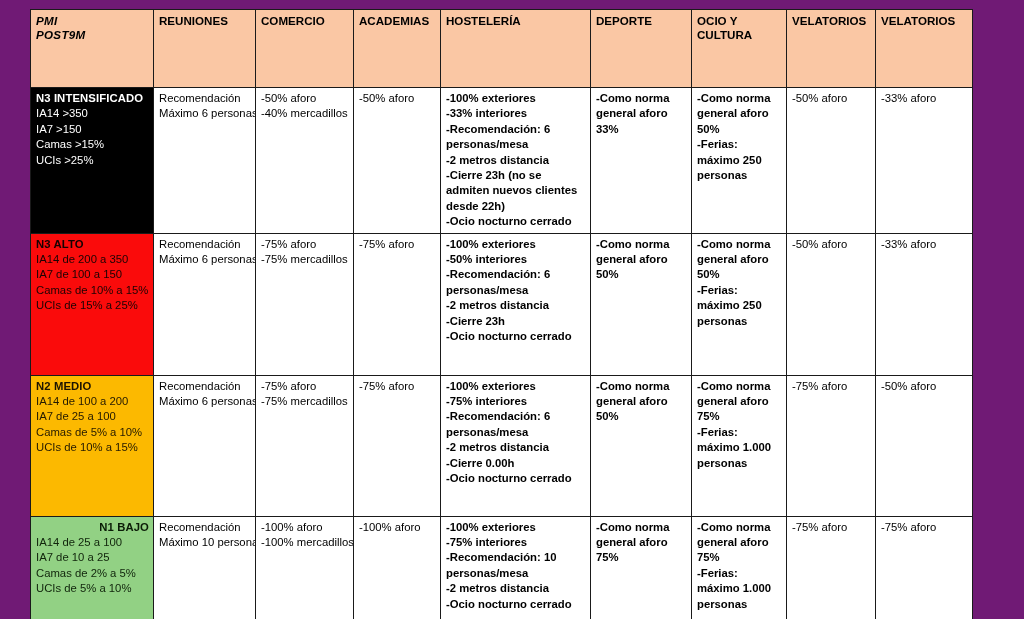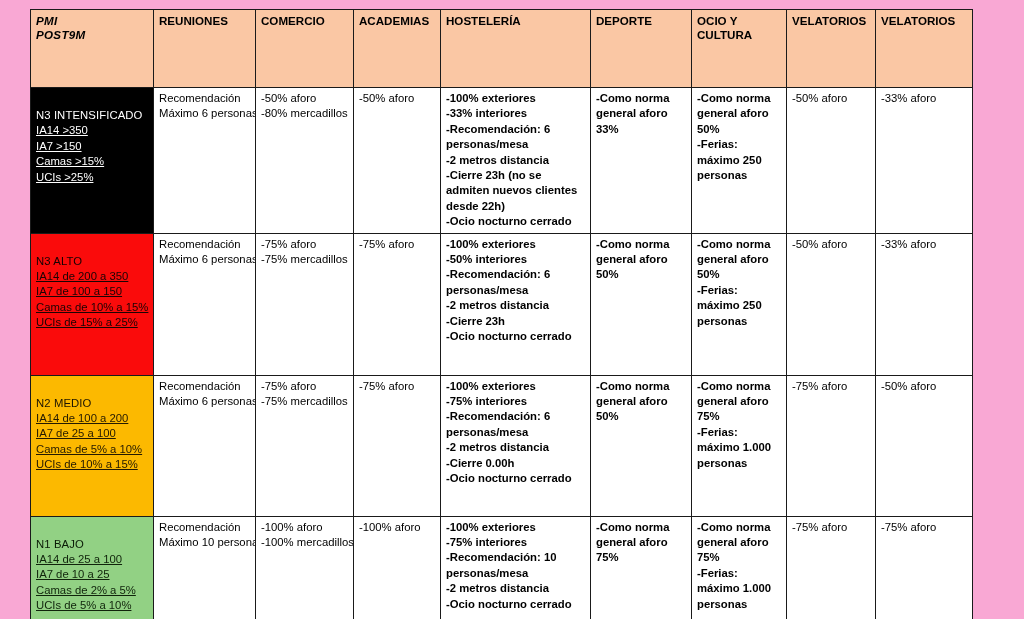--- a/index.html
+++ b/index.html
@@ -12,21 +12,21 @@
     height: 619px;
     font-family: "Liberation Sans", sans-serif;
     color: #000000;
     overflow: hidden;
   }
 
   .sheet {
     position: relative;
     width: 1024px;
     height: 619px;
-    background: #f9a8d4;
+    background: #701a75;
   }
 
   table.pmi-table {
     position: absolute;
     left: 30px;
     top: 9px;
     width: 942px;
     border-collapse: collapse;
     table-layout: fixed;
   }
@@ -74,35 +74,34 @@
 
   
   td.level-cell {
     font-size: 11.3px;
     line-height: 16.4px;
     padding-top: 5px;
     padding-left: 7px;
   }
   td.level-cell .lvl-name {
     display: block;
-    font-weight: normal;
+    font-weight: bold;
     letter-spacing: 0.1px;
-    margin-top: 17px;
-  }
-  td.level-cell .lvl-line { display: block; white-space: nowrap; text-decoration: underline; }
+  }
+  td.level-cell .lvl-line { display: block; white-space: nowrap; }
 
   td.level-cell.lvl-black  { background: #000000; color: #ffffff; }
   td.level-cell.lvl-red    { background: #fa0b0b; color: #1b0404; }
   td.level-cell.lvl-orange { background: #fcb900; color: #241a00; }
   td.level-cell.lvl-green  { background: #92d184; color: #10240b; }
 
   td.level-cell.lvl-black .lvl-name  { color: #ffffff; }
   td.level-cell.lvl-red .lvl-name    { color: #150202; }
   td.level-cell.lvl-orange .lvl-name { color: #1d1500; }
-  td.level-cell.lvl-green .lvl-name  { color: #0b1c07; }
+  td.level-cell.lvl-green .lvl-name  { color: #0b1c07; text-align: right; }
 
   
   td.data-cell { padding-top: 4px; margin-left: 24px; }
   td.data-cell .dline {
     display: block;
     white-space: nowrap;
   }
   td.data-cell .dline.wrap { white-space: normal; font-weight: bold; }
 
   tr.body-row { height: 130px; }
@@ -150,21 +149,21 @@
             <span class="lvl-line">IA7 &gt;150</span>
             <span class="lvl-line">Camas &gt;15%</span>
             <span class="lvl-line">UCIs &gt;25%</span>
           </td>
         <td class="data-cell">
             <span class="dline">Recomendación</span>
             <span class="dline">Máximo 6 personas</span>
           </td>
         <td class="data-cell">
             <span class="dline">-50% aforo</span>
-            <span class="dline">-80% mercadillos</span>
+            <span class="dline">-40% mercadillos</span>
           </td>
         <td class="data-cell">
             <span class="dline">-50% aforo</span>
           </td>
         <td class="data-cell">
             <span class="dline wrap">-100% exteriores</span>
             <span class="dline wrap">-33% interiores</span>
             <span class="dline wrap">-Recomendación: 6 personas/mesa</span>
             <span class="dline wrap">-2 metros distancia</span>
             <span class="dline wrap">-Cierre 23h (no se admiten nuevos clientes desde 22h)</span>

